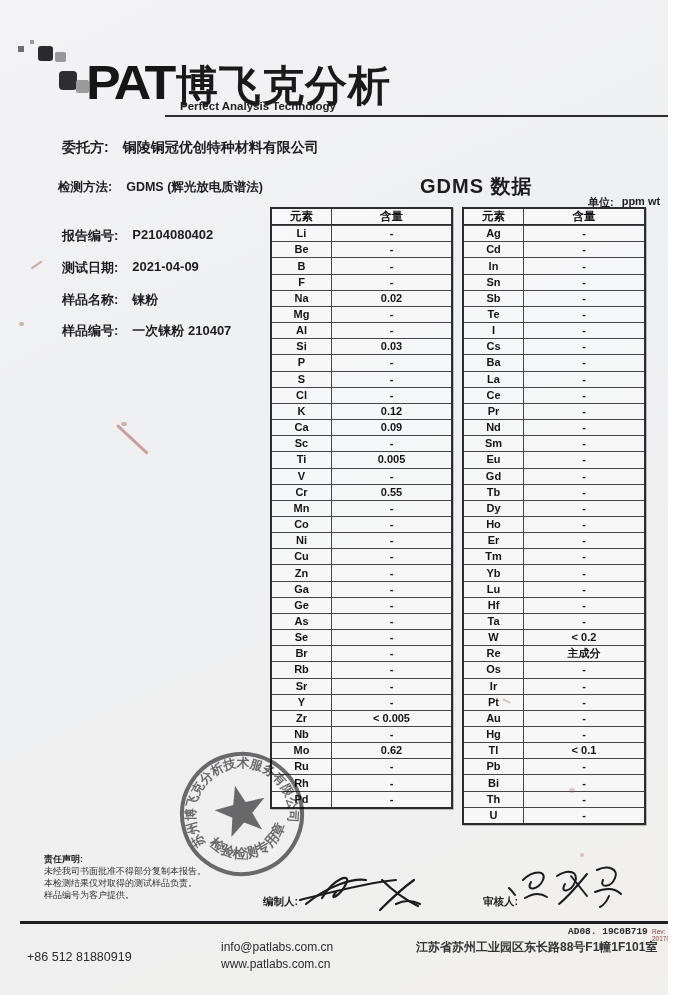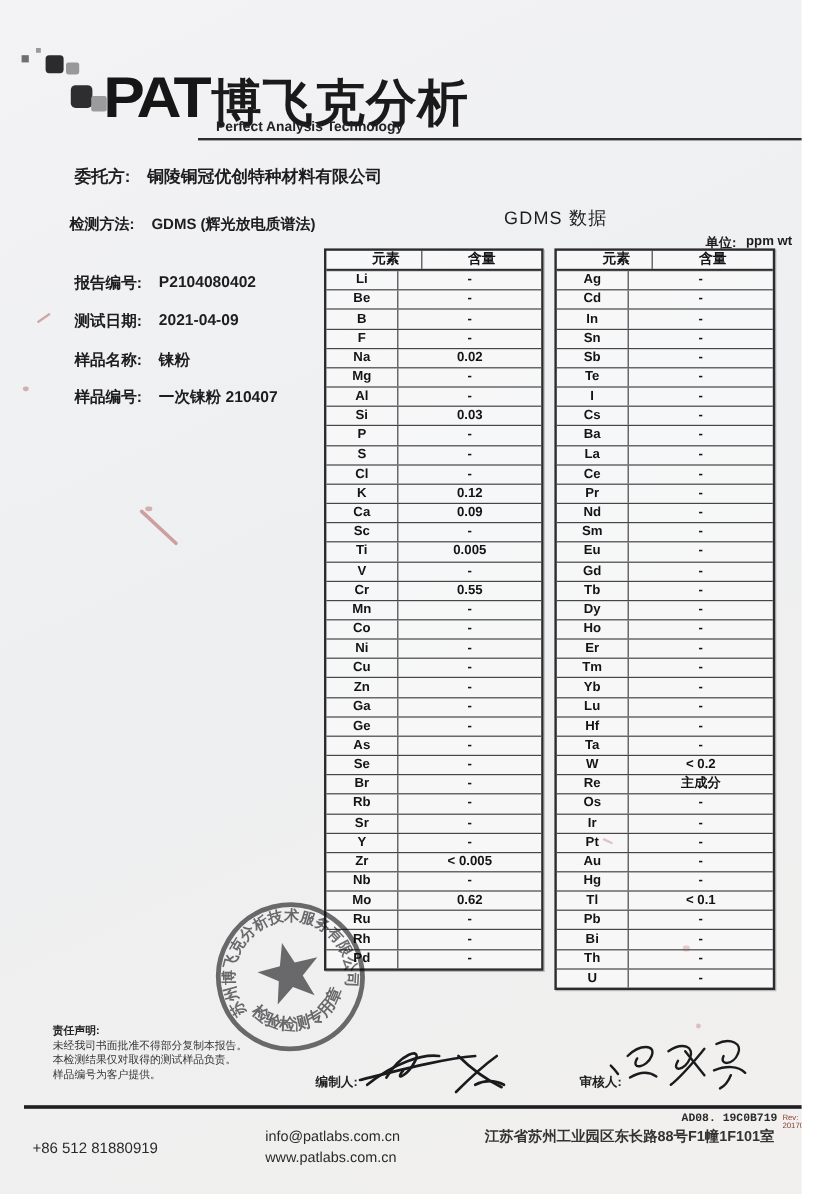--- a/index.html
+++ b/index.html
@@ -16,35 +16,35 @@
   .brand-cn { position:absolute; left:176px; top:58px; font-size:42px; font-weight:900;
               letter-spacing:1px; color:#1a1a1a; }
   .tagline { position:absolute; left:180px; top:100px; font-size:11.5px; font-weight:700; color:#222; }
   .rule { position:absolute; background:#2d2d2f; }
   .hdr-rule { left:165px; top:115px; width:521px; height:2px; }
   
   .mrow { position:absolute; display:flex; font-weight:700; white-space:nowrap; }
   .mlabel { margin-right:14px; }
   .client-row { left:62px; top:139px; font-size:14px; }
   .method-row { left:58px; top:179px; font-size:12.5px; }
-  .data-title { position:absolute; left:420px; top:173px; font-size:15px; font-weight:400; letter-spacing:1px; }
+  .data-title { position:absolute; left:420px; top:173px; font-size:20px; font-weight:700; letter-spacing:1px; }
   .unit-row { left:588px; top:195px; font-size:11px; }
   .unit-row .mlabel { margin-right:8px; }
   .meta-block .mrow { font-size:13px; }
   .r-report { left:62px; top:227px;text-align:center; }
   .r-date   { left:62px; top:259px; }
   .r-name   { left:62px; top:291px; }
   .r-sample { left:62px; top:322px; }
   
   .tbl { position:absolute; top:207px; border:2.5px solid #2c2c2e;
          background:rgba(253,253,254,0.55); box-shadow:1px 1px 0 rgba(120,120,125,0.45); }
   .tbl-left { left:270px; width:183px; }
   .tbl-right { left:462px; width:184px; }
   .trow { display:flex; height:16.17px; border-top:1px solid #454547; }
-  .trow:first-child { border-top:none;padding-left:20px; }
+  .trow:first-child { border-top:none; }
   .thead { border-bottom:1px solid #2c2c2e; }
   .tc { display:flex; align-items:center; justify-content:center;
         font-size:11px; font-weight:700; line-height:1; color:#141416; }
   .tc-el { width:60px; border-right:1px solid #454547; }
   .tc-val { flex:1; }
   .thead .tc { font-size:11.5px; }
   
   .stamp { position:absolute; left:176px; top:748px; width:132px; height:132px;
            mix-blend-mode:multiply; opacity:0.82; }
   
@@ -56,21 +56,21 @@
   .sig { position:absolute; mix-blend-mode:multiply; }
   .sig-prep { left:298px; top:868px; }
   .sig-rev  { left:505px; top:862px; }
   .ftr-rule { left:20px; top:921px; width:668px; height:2.5px; background:#1f1f21; }
   .doc-num { position:absolute; left:568px; top:926px; font-size:9.5px; font-weight:700;
              font-family:"Liberation Mono", monospace; color:#2a2a2c; }
   .doc-rev { position:absolute; left:652px; top:928px; font-size:6.5px; color:#8a4438; }
   
   .ft-phone { position:absolute; left:27px; top:950px; font-size:12.5px; color:#2a2a2c; }
   .ft-net { position:absolute; left:221px; top:939px; font-size:12px; line-height:16.5px; color:#2a2a2c; }
-  .ft-addr-cn { position:absolute; left:404px; top:939px; font-size:12px; font-weight:700; color:#333;text-align:center; }
+  .ft-addr-cn { position:absolute; left:416px; top:939px; font-size:12px; font-weight:700; color:#333;text-align:center; }
   .ft-addr-en { position:absolute; left:393px; top:958px; font-size:9.5px; font-weight:700; color:#3a3a3c; }
   
   .redmark { position:absolute; background:#a8504a; border-radius:2px; }
 </style>
 </head>
 <body>
 
 <div class="page">
 
   <div class="logo-sq" style="left:18px;top:46px;width:6px;height:6px;background:#6e6e70;"></div>

